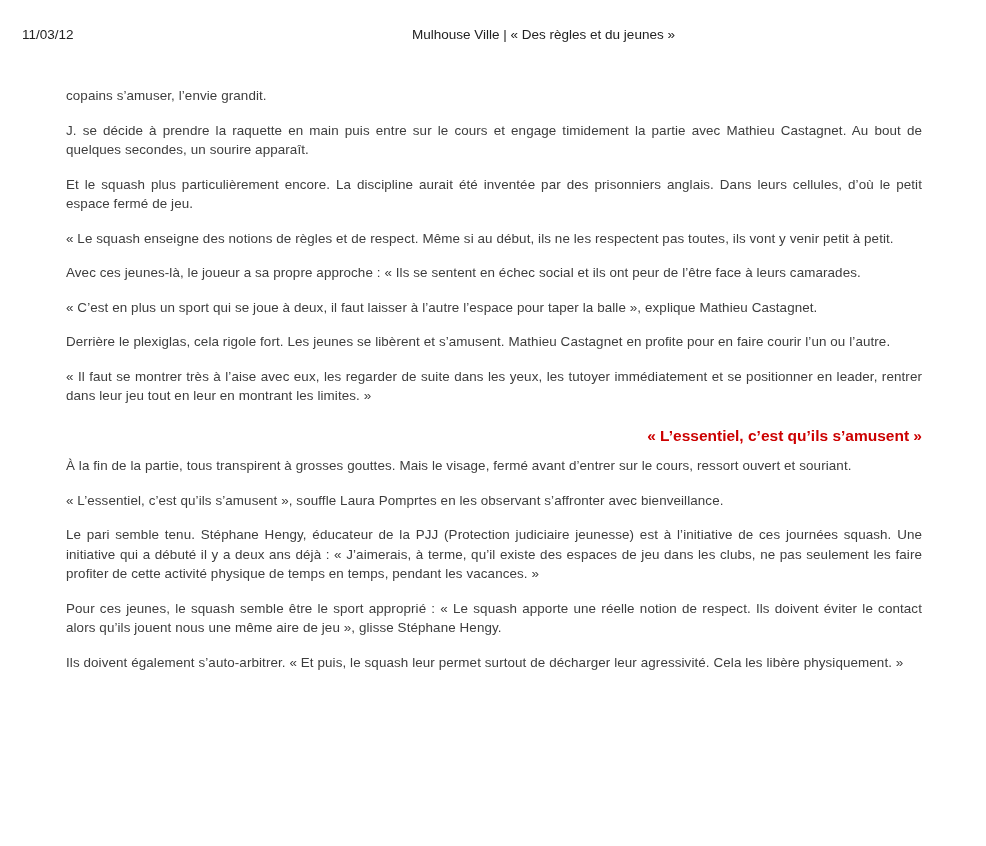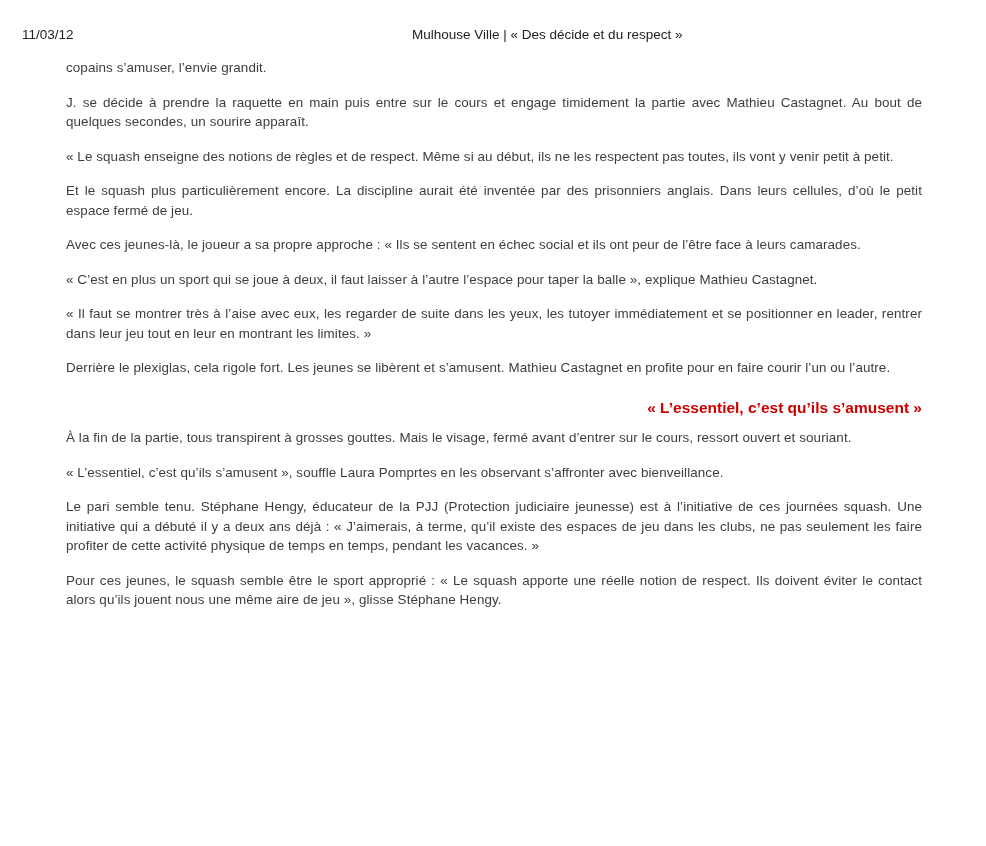--- a/index.html
+++ b/index.html
@@ -32,21 +32,21 @@
     position: absolute;
     top: 27px;
     left: 412px;
     font-size: 13.5px;
     color: #222222;
     white-space: nowrap;
   }
   .article {
     position: absolute;
     top: 0; left: 0; right: 0;
-    padding: 58px 64px 0 66px;
+    padding: 86px 64px 0 66px;
     box-sizing: border-box;
   }
   .article p {
     margin: 0 0 15px 0;
     font-size: 13.4px;
     line-height: 19.5px;
     color: #3d3d3d;
     text-align: justify;
     letter-spacing: 0.1px;
   }
@@ -59,34 +59,35 @@
     text-align: right;
   }
 </style>
 </head>
 <body>
 
 <div class="page">
 
   <div class="print-header">
     <span class="print-date">11/03/12</span>
-    <span class="print-title">Mulhouse Ville | « Des décide et du respect »</span>
+    <span class="print-title">Mulhouse Ville | « Des règles et du jeunes »</span>
   </div>
 
   <div class="article">
     <p>copains s’amuser, l’envie grandit.</p>
     <p>J. se décide à prendre la raquette en main puis entre sur le cours et engage timidement la partie avec Mathieu Castagnet. Au bout de quelques secondes, un sourire apparaît.</p>
+    <p>Et le squash plus particulièrement encore. La discipline aurait été inventée par des prisonniers anglais. Dans leurs cellules, d’où le petit espace fermé de jeu.</p>
     <p>« Le squash enseigne des notions de règles et de respect. Même si au début, ils ne les respectent pas toutes, ils vont y venir petit à petit.</p>
-    <p>Et le squash plus particulièrement encore. La discipline aurait été inventée par des prisonniers anglais. Dans leurs cellules, d’où le petit espace fermé de jeu.</p>
     <p>Avec ces jeunes-là, le joueur a sa propre approche : « Ils se sentent en échec social et ils ont peur de l’être face à leurs camarades.</p>
     <p>« C’est en plus un sport qui se joue à deux, il faut laisser à l’autre l’espace pour taper la balle », explique Mathieu Castagnet.</p>
+    <p>Derrière le plexiglas, cela rigole fort. Les jeunes se libèrent et s’amusent. Mathieu Castagnet en profite pour en faire courir l’un ou l’autre.</p>
     <p>« Il faut se montrer très à l’aise avec eux, les regarder de suite dans les yeux, les tutoyer immédiatement et se positionner en leader, rentrer dans leur jeu tout en leur en montrant les limites. »</p>
-    <p>Derrière le plexiglas, cela rigole fort. Les jeunes se libèrent et s’amusent. Mathieu Castagnet en profite pour en faire courir l’un ou l’autre.</p>
 
     <h2 class="section-heading" style="color: rgb(204, 0, 0);">« L’essentiel, c’est qu’ils s’amusent »</h2>
 
     <p>À la fin de la partie, tous transpirent à grosses gouttes. Mais le visage, fermé avant d’entrer sur le cours, ressort ouvert et souriant.</p>
     <p>« L’essentiel, c’est qu’ils s’amusent », souffle Laura Pomprtes en les observant s’affronter avec bienveillance.</p>
     <p>Le pari semble tenu. Stéphane Hengy, éducateur de la PJJ (Protection judiciaire jeunesse) est à l’initiative de ces journées squash. Une initiative qui a débuté il y a deux ans déjà : « J’aimerais, à terme, qu’il existe des espaces de jeu dans les clubs, ne pas seulement les faire profiter de cette activité physique de temps en temps, pendant les vacances. »</p>
     <p>Pour ces jeunes, le squash semble être le sport approprié : « Le squash apporte une réelle notion de respect. Ils doivent éviter le contact alors qu’ils jouent nous une même aire de jeu », glisse Stéphane Hengy.</p>
+    <p>Ils doivent également s’auto-arbitrer. « Et puis, le squash leur permet surtout de décharger leur agressivité. Cela les libère physiquement. »</p>
   </div>
 
 </div>
 
 </body></html>

